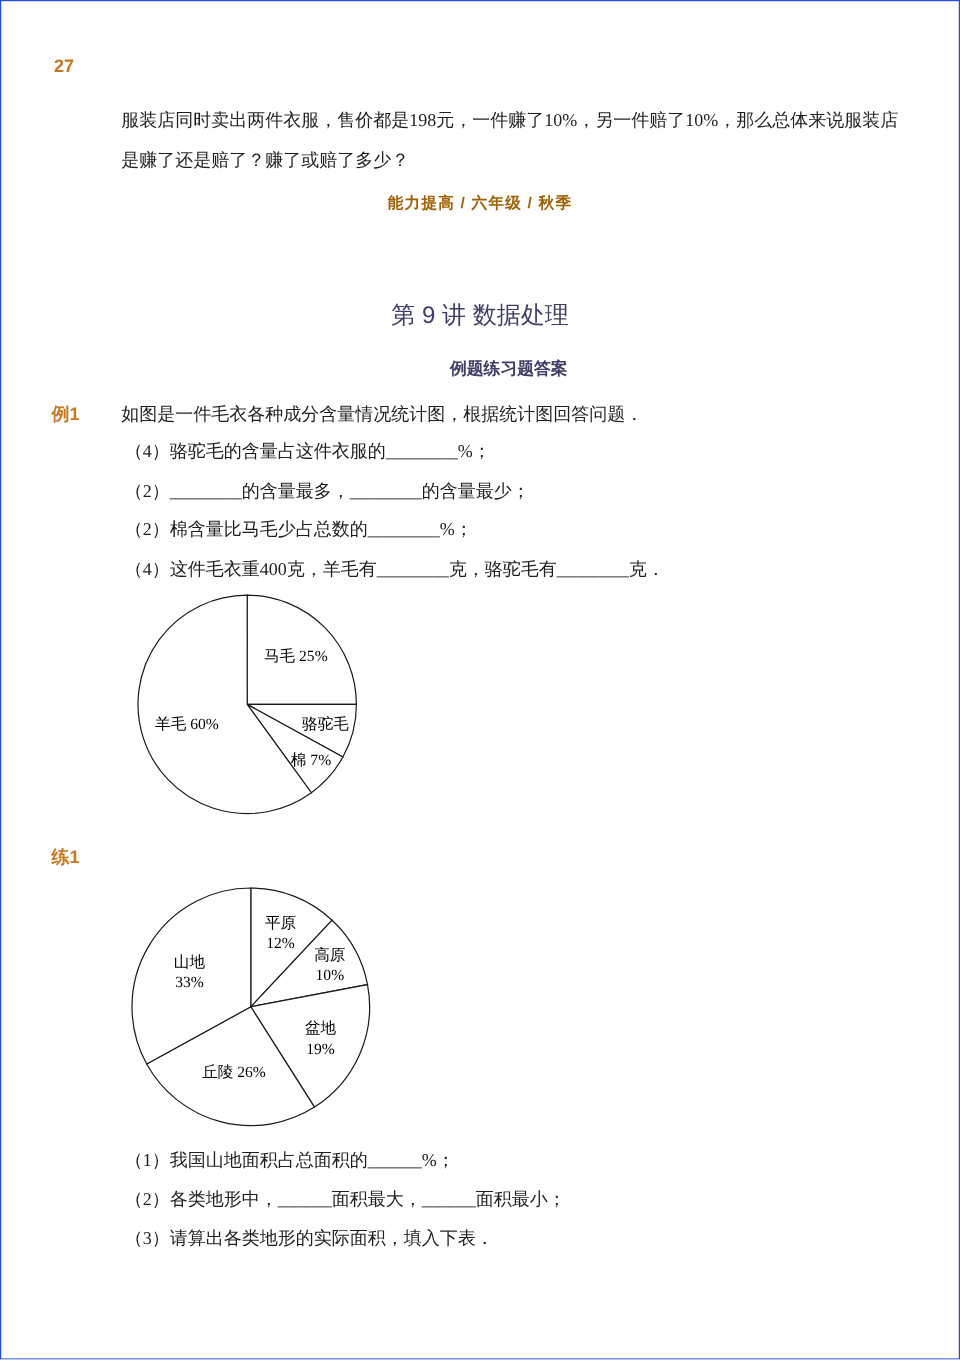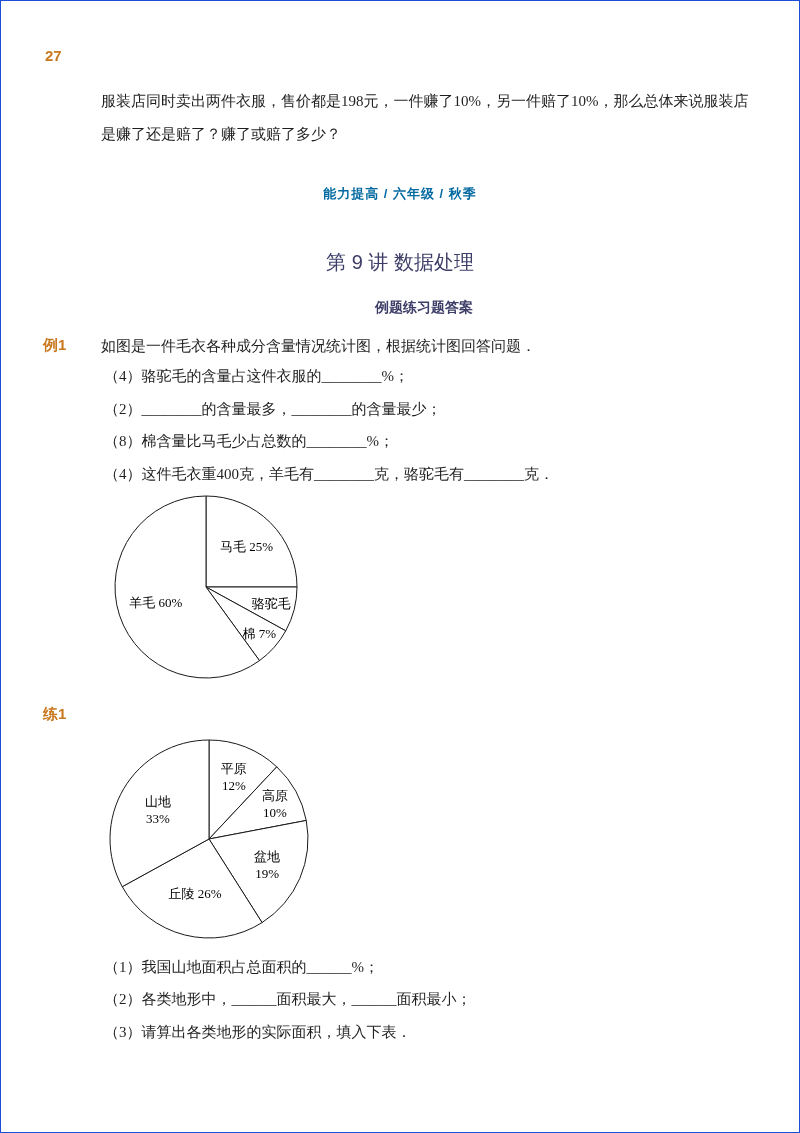--- a/index.html
+++ b/index.html
@@ -24,23 +24,22 @@
     font-size:15px;
   }
   .body-text { font-size:15px; color:#1f1f1f; line-height:1.55; }
   .wrap-text { line-height:33px; }
   .crumbs {
     width:100%;
     text-align:center;
     font-family:"Liberation Sans","DejaVu Sans",sans-serif;
     font-weight:bold;
     font-size:13px;
-    color:#0369a1;
+    color:#a16207;
     letter-spacing:1px;
-    margin-top:25px;
   }
   .page-title {
     width:100%;
     text-align:center;
     font-family:"Liberation Sans","DejaVu Sans",sans-serif;
     font-weight:normal;
     font-size:20px;
     color:#3e3e68;
   }
   .section-subtitle {
@@ -73,21 +72,21 @@
   <div class="abs crumbs" style="left:0; top:159px;">能力提高 / 六年级 / 秋季</div>
 
   <h1 class="abs page-title" style="left:0; top:248px;">第 9 讲 数据处理</h1>
   <h2 class="abs section-subtitle" style="left:0; top:298px;">例题练习题答案</h2>
 
   <span class="abs num-label" style="left:42px; top:335px;">例1</span>
   <p class="abs body-text" style="left:100px; top:334px; width:680px;">如图是一件毛衣各种成分含量情况统计图，根据统计图回答问题．</p>
 
   <p class="abs q-line" style="left:103px; top:366px;">（4）骆驼毛的含量占这件衣服的________%；</p>
   <p class="abs q-line" style="left:103px; top:399px;">（2）________的含量最多，________的含量最少；</p>
-  <p class="abs q-line" style="left:103px; top:431px;">（8）棉含量比马毛少占总数的________%；</p>
+  <p class="abs q-line" style="left:103px; top:431px;">（2）棉含量比马毛少占总数的________%；</p>
   <p class="abs q-line" style="left:103px; top:464px;">（4）这件毛衣重400克，羊毛有________克，骆驼毛有________克．</p>
 
   <svg id="pie1" class="abs pie" style="left:95px; top:487px;" width="230" height="205">
       <path d="M 110 99 L 110.00 8.00 A 91 91 0 0 1 201.00 99.00 Z" class="slice"></path>
       <path d="M 110 99 L 201.00 99.00 A 91 91 0 0 1 189.74 142.84 Z" class="slice"></path>
       <path d="M 110 99 L 189.74 142.84 A 91 91 0 0 1 163.49 172.62 Z" class="slice"></path>
       <path d="M 110 99 L 163.49 172.62 A 91 91 0 1 1 110.00 8.00 Z" class="slice"></path>
       <text x="150.5" y="58.5" class="pie-label"><tspan x="150.5" dy="4">马毛 25%</tspan></text>
       <text x="175.2" y="115.7" class="pie-label"><tspan x="175.2" dy="4">骆驼毛</tspan></text>
       <text x="163.2" y="145.9" class="pie-label"><tspan x="163.2" dy="4">棉 7%</tspan></text>

